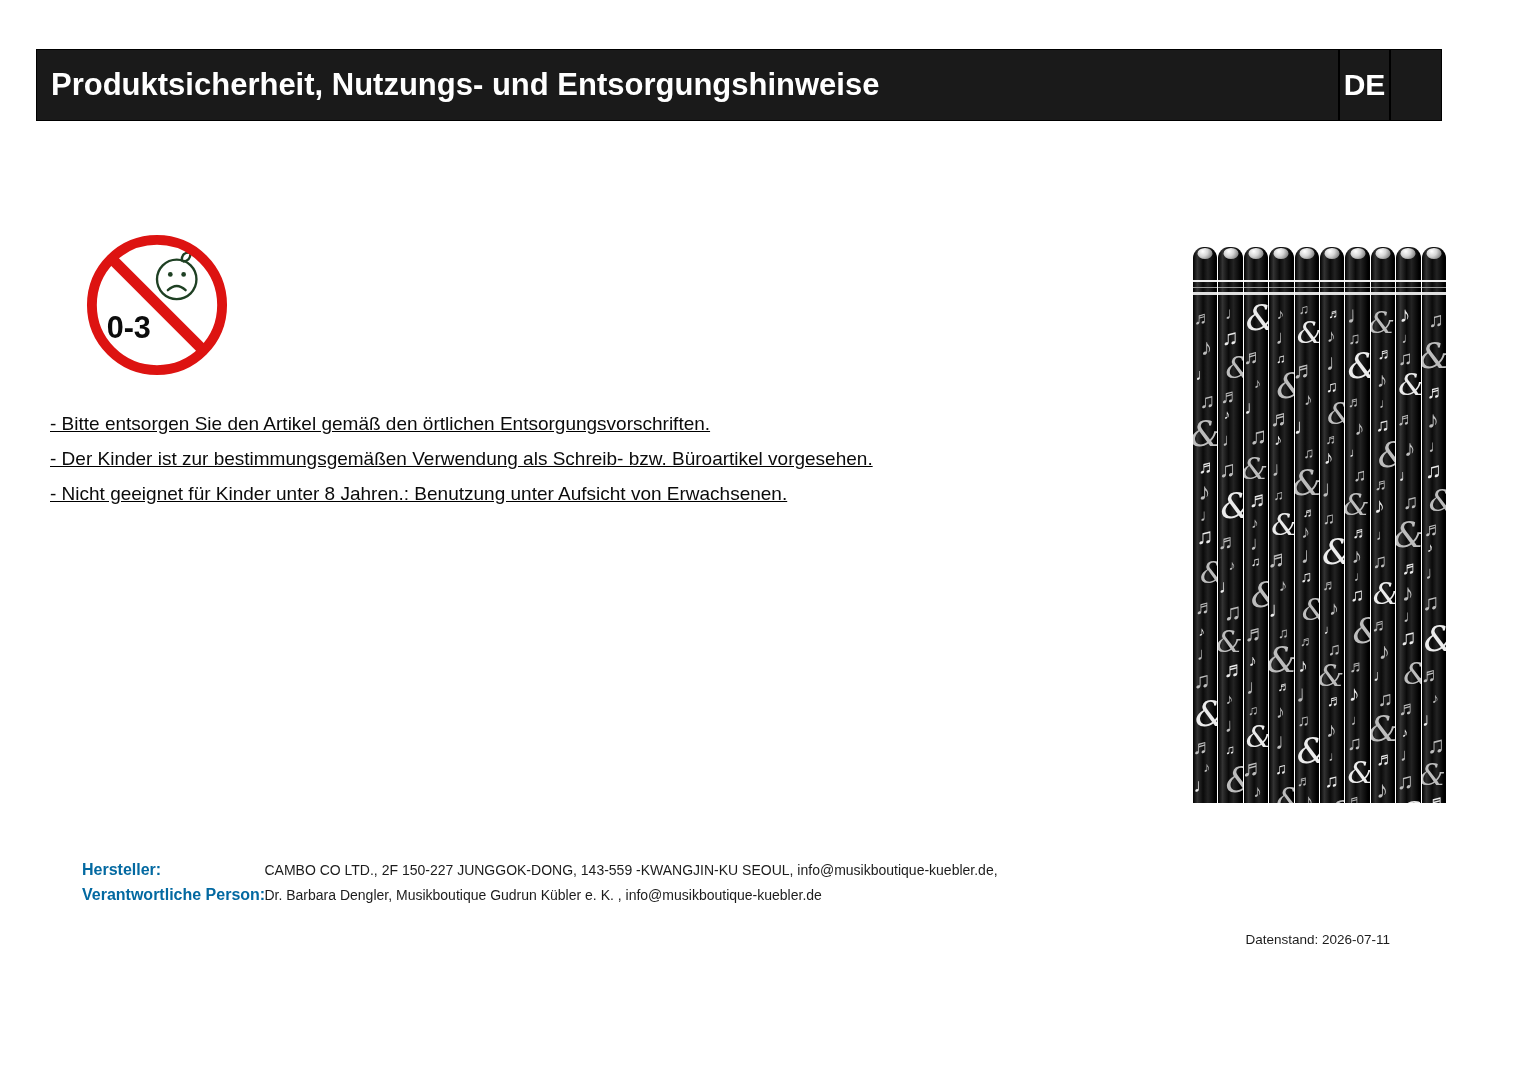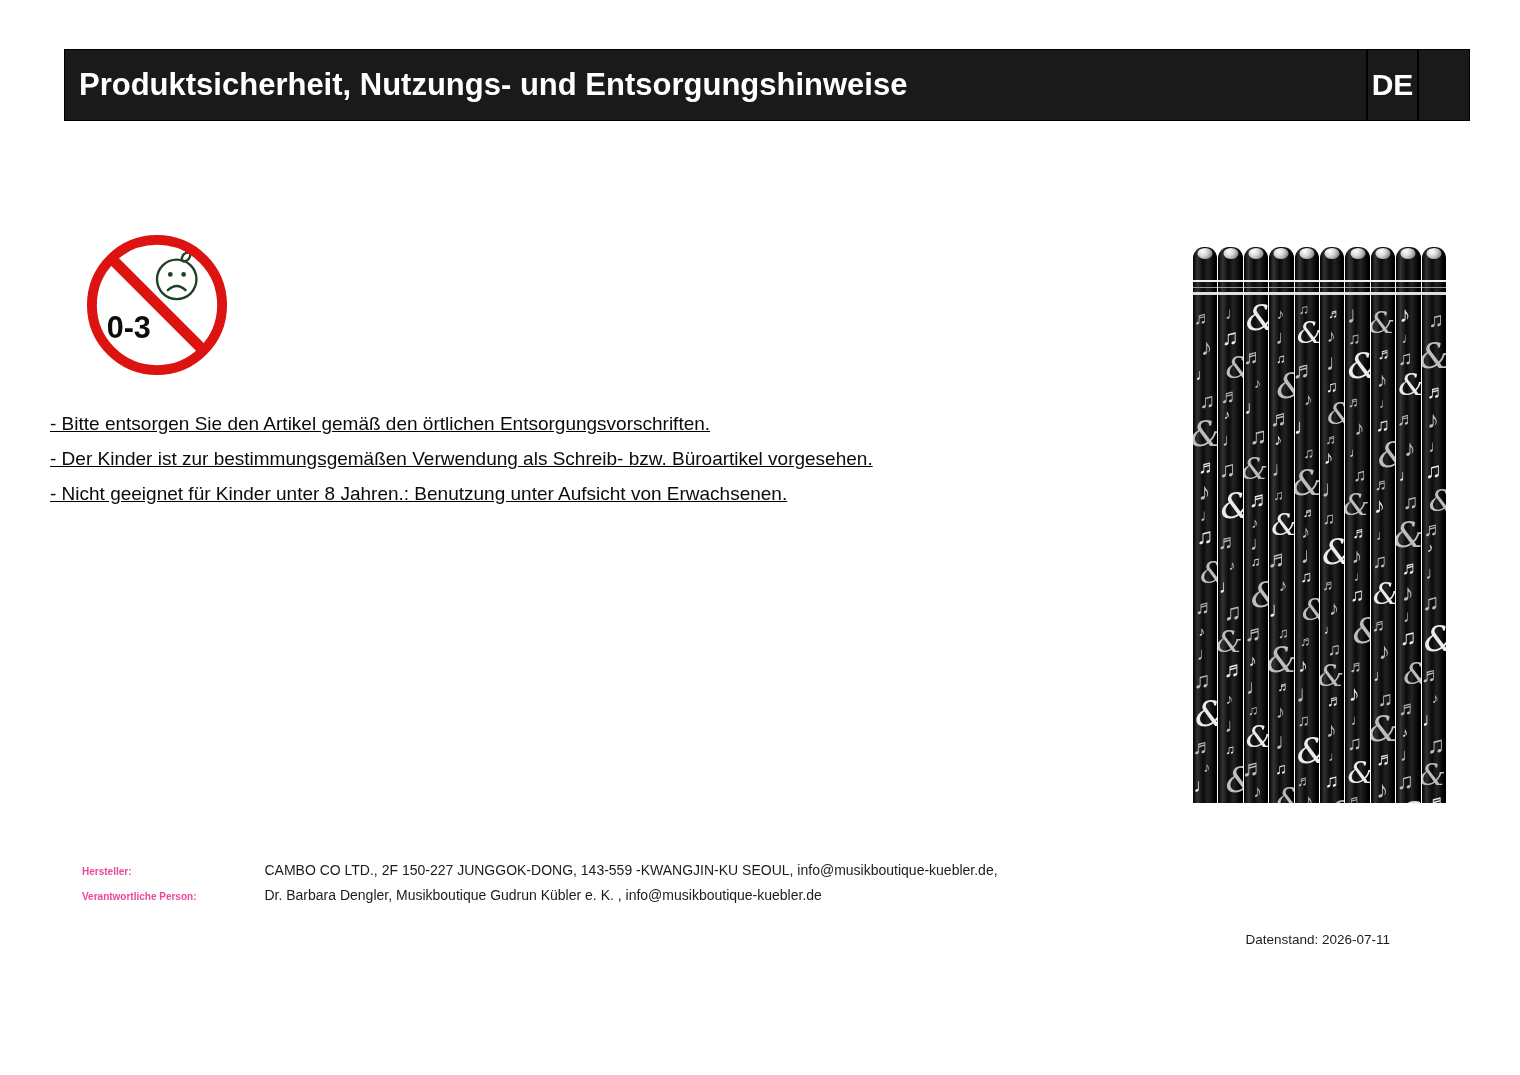--- a/index.html
+++ b/index.html
@@ -3,21 +3,21 @@
 <meta charset="utf-8">
 <style>
   html,body { margin:0; padding:0; background:#ffffff; }
   .page {
     position:relative; width:1520px; height:1075px; background:#ffffff;
     font-family:"Liberation Sans", sans-serif; overflow:hidden;
   }
 
   
   .hdr-black {
-    position:absolute; left:64px; top:49px; width:1406px; height:72px;
+    position:absolute; left:36px; top:49px; width:1406px; height:72px;
     background:#1a1a1a; border:1px solid #000; box-sizing:border-box;
     display:flex; align-items:center;
   }
   .hdr-title {
     flex:1; color:#ffffff; font-size:31px; font-weight:bold;
     padding-left:14px; white-space:nowrap; letter-spacing:0px;
   }
   .hdr-de {
     width:53px; height:100%; box-sizing:border-box;
     border-left:2px solid #000; border-right:2px solid #000;
@@ -77,21 +77,21 @@
   .mfg-bar {
     position:absolute; left:52px; top:803px; width:1406px; height:50px;
     background:#1a1a1a; border:1px solid #000; box-sizing:border-box;
     display:flex; align-items:center; padding-left:14px;
     color:#ffffff; font-size:21px;
   }
   .mfg-row { position:absolute; left:82px; white-space:nowrap; }
   .mfg-row.row1 { top:861px; }
   .mfg-row.row2 { top:886px; }
   .mfg-label {
-    display:inline-block; width:178px; font-size:10px; font-weight:bold; color:#ec4899;
+    display:inline-block; width:178px; font-size:16px; font-weight:bold; color:#0369a1;
   }
   .mfg-value { font-size:14px; color:#1c1c1c; }
   .datenstand {
     position:absolute; right:130px; top:932px;
     font-size:13.5px; color:#1c1c1c; white-space:nowrap;
   }
 </style>
 </head>
 <body>
 

